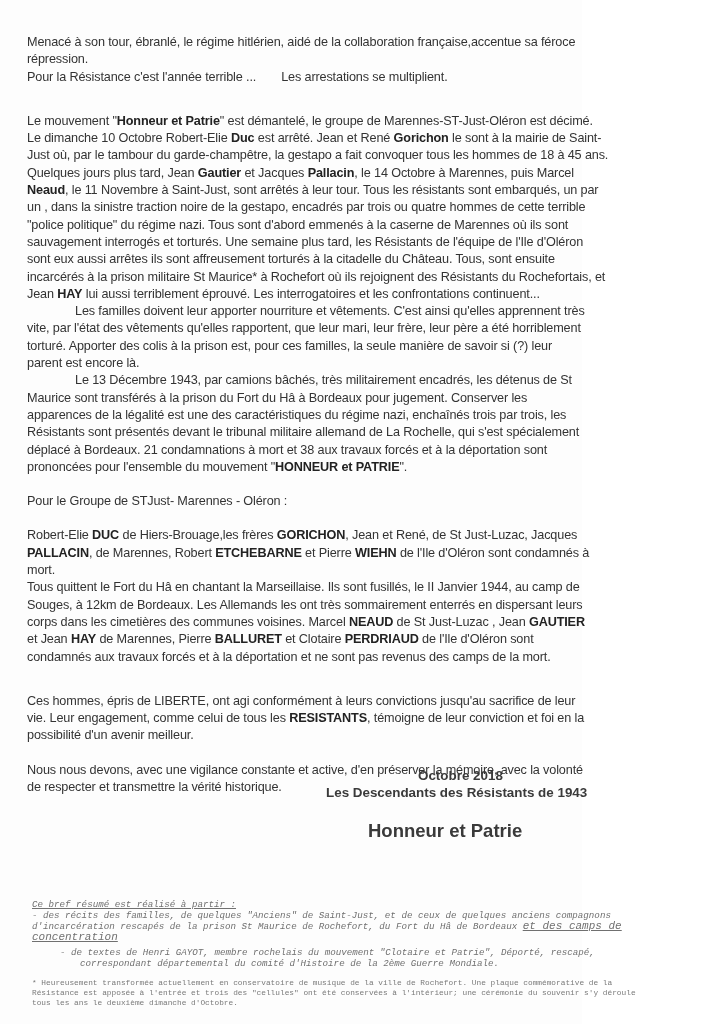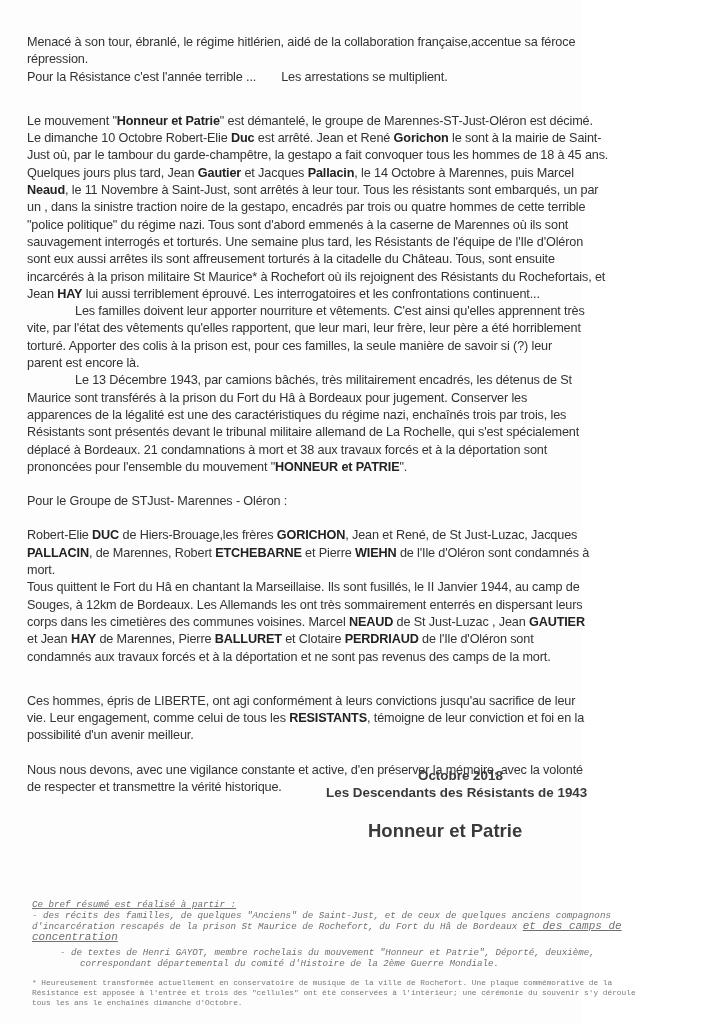--- a/index.html
+++ b/index.html
@@ -111,22 +111,22 @@
   <div class="sig sig-date">Octobre 2018</div>
   <div class="sig sig-desc">Les Descendants des Résistants  de 1943</div>
   <div class="sig sig-title">Honneur et Patrie</div>
 
   <div class="notes">
     <p class="line u">Ce bref résumé est réalisé à partir :</p>
     <p class="line">- des récits des familles, de quelques "Anciens" de Saint-Just, et de ceux de quelques anciens compagnons</p>
     <p class="line"><span>d'incarcération rescapés de la prison St Maurice de Rochefort, du Fort du Hâ de Bordeaux </span><span class="big">et des camps de</span></p>
     <p class="line big">concentration</p>
     <div style="height:4px"></div>
-    <p class="line bullet">-    de textes de Henri GAYOT, membre rochelais du mouvement "Honneur et Patrie", Déporté, deuxième,</p>
+    <p class="line bullet">-    de textes de Henri GAYOT, membre rochelais du mouvement "Clotaire et Patrie", Déporté, rescapé,</p>
     <p class="line bullet-cont">correspondant départemental du comité d'Histoire de la 2ème Guerre Mondiale.</p>
   </div>
 
   <div class="footnote">
     <p class="line">* Heureusement transformée actuellement en conservatoire de musique de la ville de Rochefort. Une plaque commémorative de la</p>
     <p class="line">Résistance est apposée à l'entrée et trois des "cellules" ont été conservées à l'intérieur; une cérémonie du souvenir s'y déroule</p>
-    <p class="line">tous les ans le enchaînés dimanche d'Octobre.</p>
+    <p class="line">tous les ans le deuxième dimanche d'Octobre.</p>
   </div>
 </div>
 
 </body></html>

